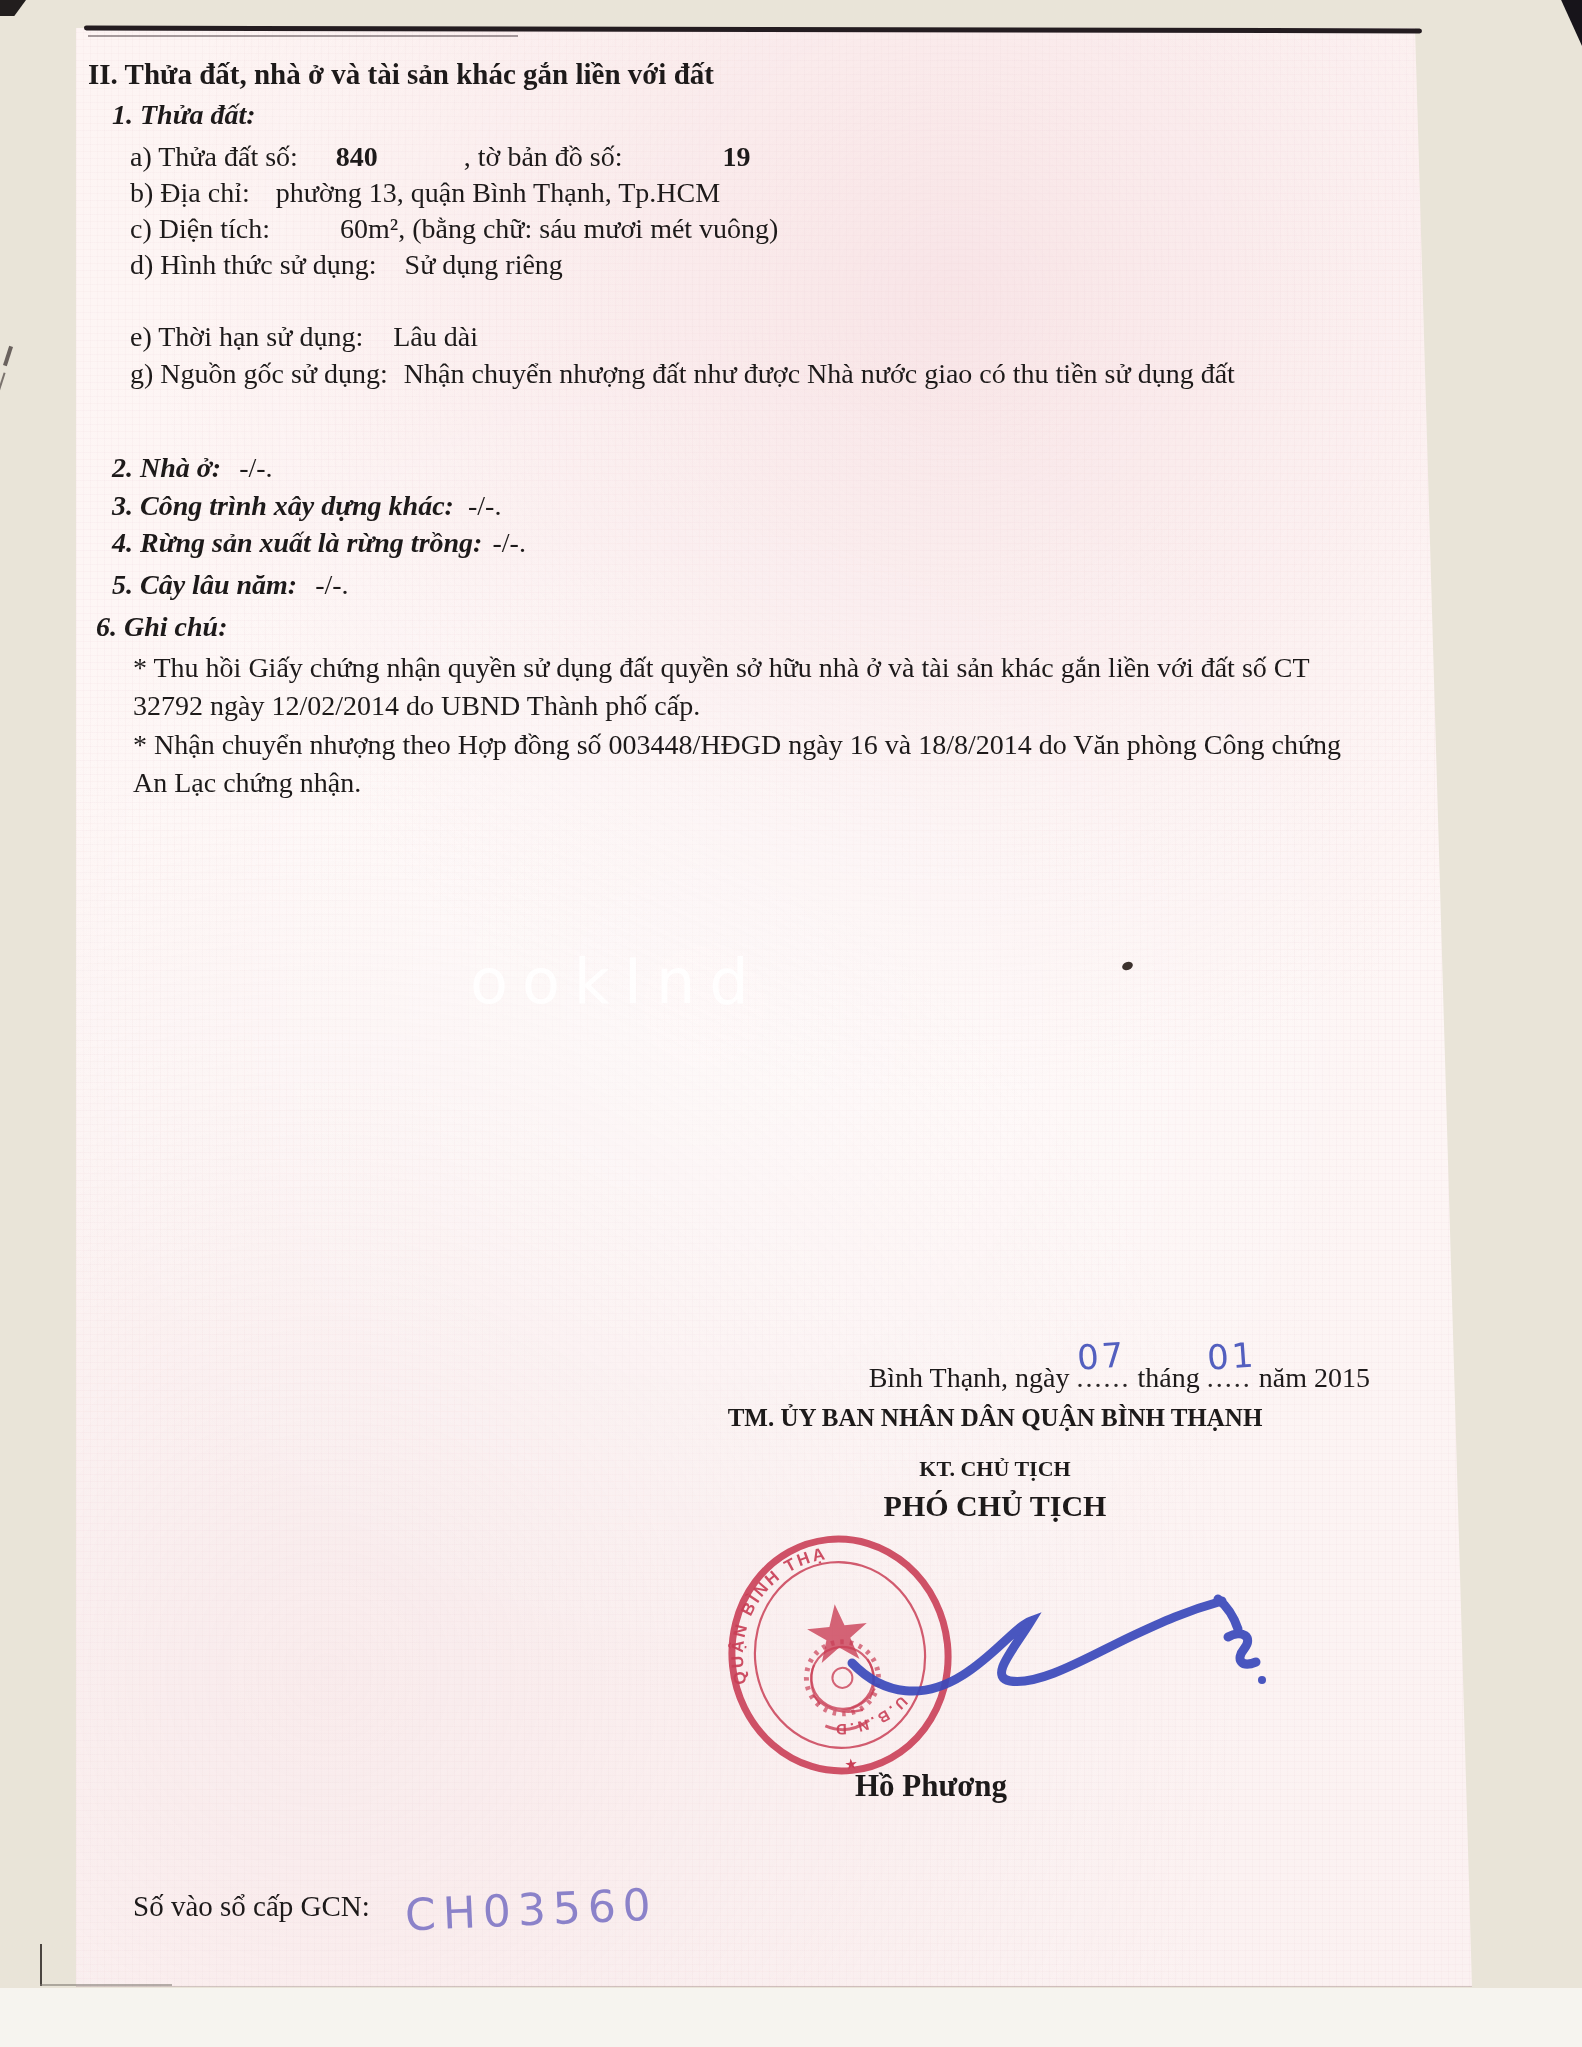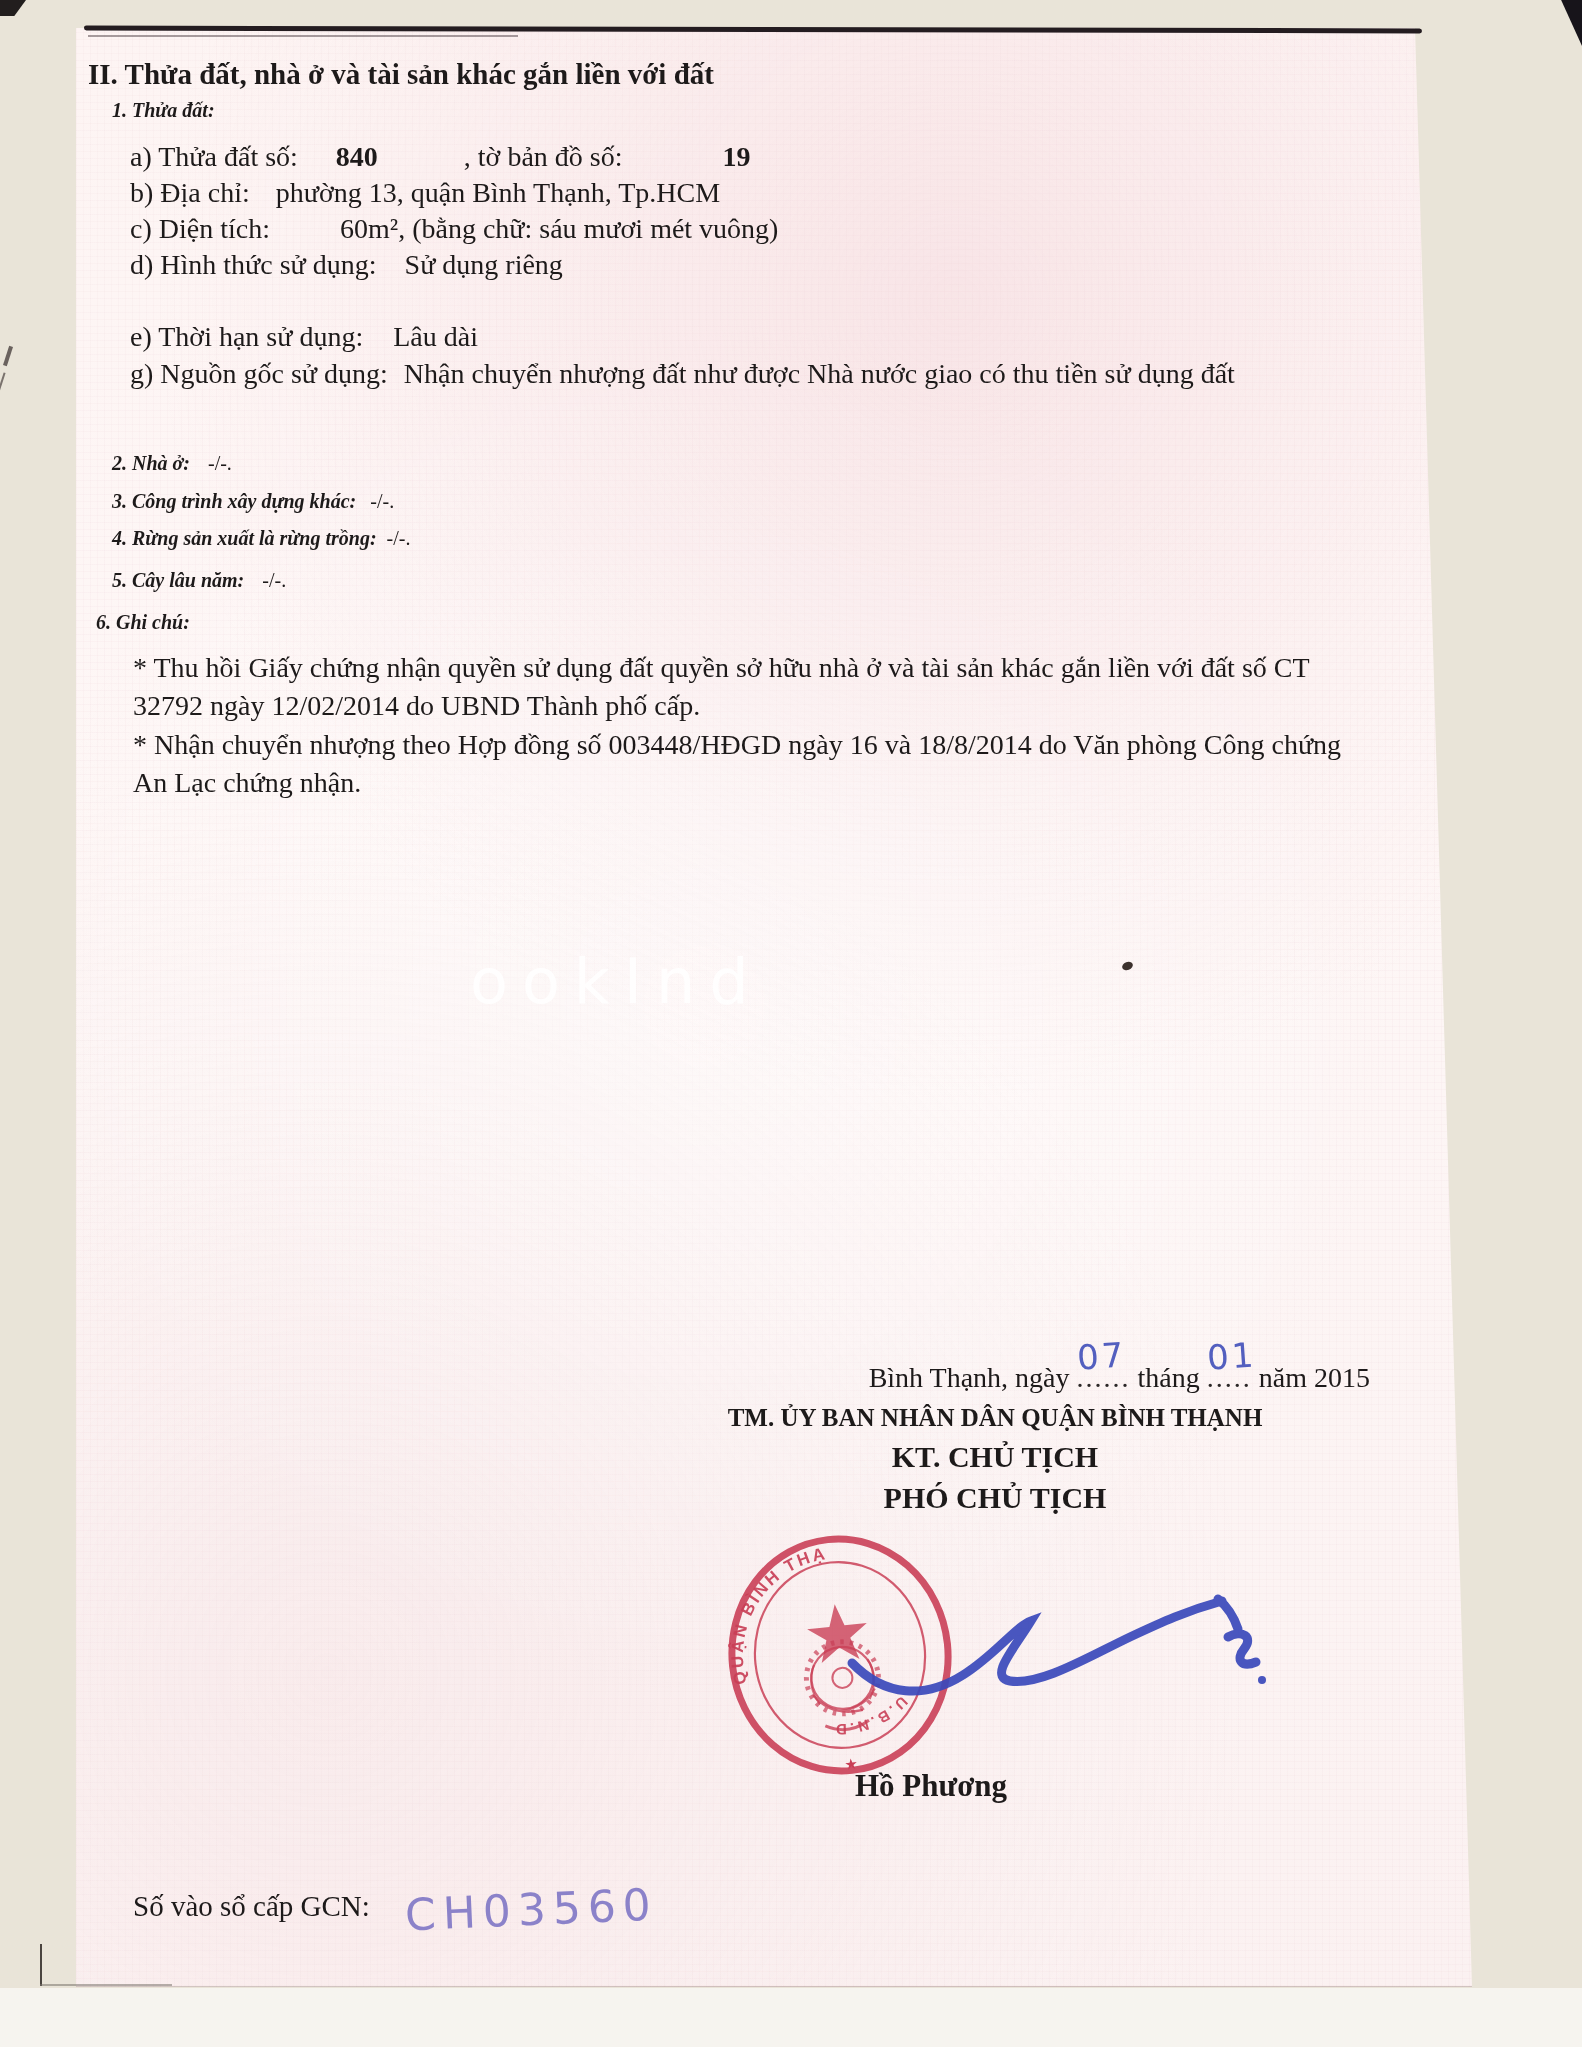--- a/index.html
+++ b/index.html
@@ -27,38 +27,38 @@
   .corner-tr{position:absolute;left:1546px;top:0;width:36px;height:46px;background:#17141a;clip-path:polygon(42% 0,100% 0,100% 100%);}
   .edge-mark{position:absolute;left:6px;top:346px;width:4px;height:20px;background:#6a625e;transform:rotate(18deg);box-shadow:2px 26px 0 -1px #7a726d;}
   .dust-dot{position:absolute;left:1122px;top:962px;width:11px;height:8px;border-radius:50%;background:#3c322e;transform:rotate(-20deg);}
   .bl-v{position:absolute;left:40px;top:1944px;width:2px;height:42px;background:#4a443f;}
   .bl-h{position:absolute;left:40px;top:1984px;width:132px;height:2px;background:#7a746d;opacity:.55;}
   .bottom-strip{position:absolute;left:0;top:1988px;width:100%;height:59px;background:#f6f4ef;}
 
   .abs{position:absolute;}
   .t{font-size:28px;line-height:36px;white-space:nowrap;}
   .title{font-size:29px;font-weight:bold;white-space:nowrap;}
-  .hsec{font-size:20px;font-weight:bold;font-style:italic;white-space:nowrap;}
+  .hsec{font-size:28px;font-weight:bold;font-style:italic;white-space:nowrap;}
   .b{font-weight:bold;}
   .wrap{white-space:normal;}
   .val{font-style:normal;font-weight:normal;}
   .watermark{
     font-family:"DejaVu Sans",sans-serif;font-size:62px;letter-spacing:14px;
     color:rgba(255,255,255,0.85);white-space:nowrap;
   }
   .sign-block{left:620px;top:1362px;width:750px;text-align:center;}
   .dateline{font-size:28px;white-space:nowrap;text-align:right;}
   .dots{position:relative;display:inline-block;letter-spacing:2px;color:#2a2626;}
   .hand-date{
     position:absolute;left:0px;top:-26px;
     font-family:"DejaVu Sans",sans-serif;font-size:34px;color:#4553bb;
     transform:rotate(-4deg);letter-spacing:3px;opacity:.92;
   }
   .authority{font-size:25px;font-weight:bold;margin-top:10px;white-space:nowrap;}
-  .kt{font-size:30px;font-weight:bold;margin-top:8px;}
+  .kt{font-size:22px;font-weight:bold;margin-top:24px;}
   .pho{font-size:30px;font-weight:bold;margin-top:7px;}
   .signer{font-size:31px;font-weight:bold;white-space:nowrap;}
   .registry-label{font-size:29px;white-space:nowrap;}
   .hand-registry{
     font-family:"DejaVu Sans",sans-serif;font-size:44px;color:#8077c6;
     letter-spacing:7px;transform:rotate(-2.5deg);white-space:nowrap;opacity:.9;
   }
   .stamp-wrap{left:723px;top:1532px;width:234px;height:246px;transform:rotate(-6deg);opacity:.92;}
   .sig-wrap{left:830px;top:1545px;width:450px;height:200px;}
 </style>

